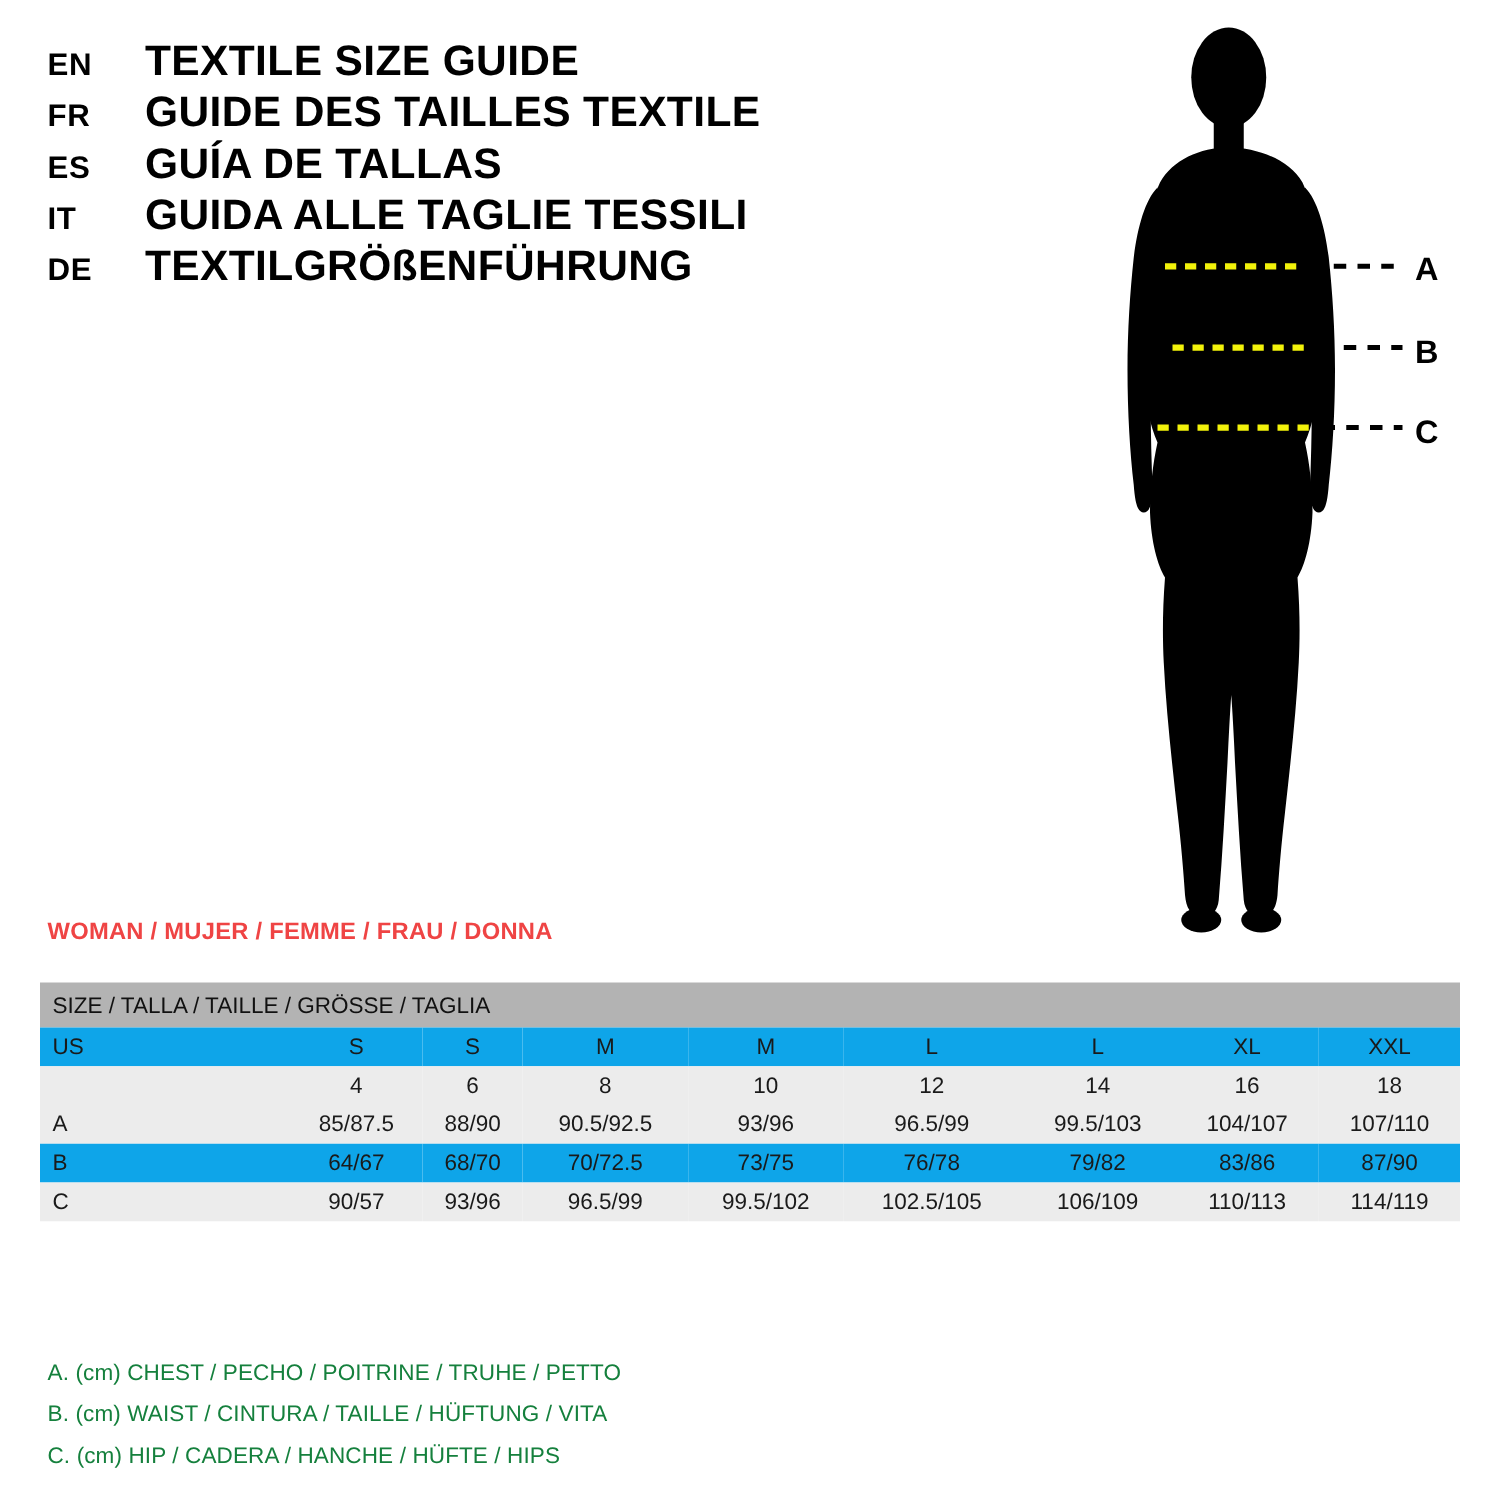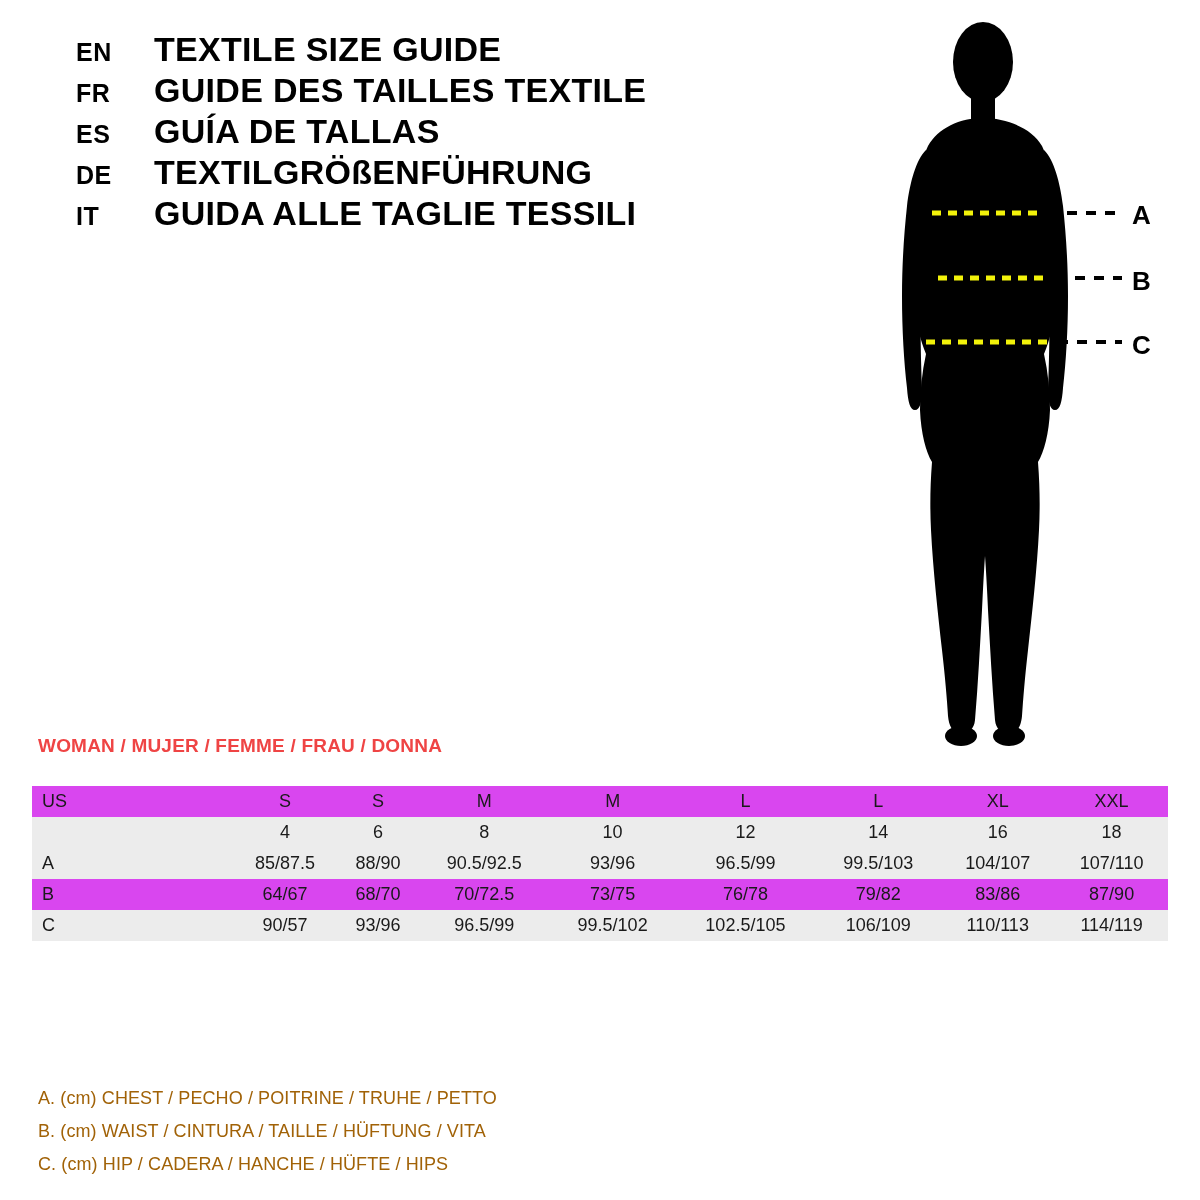--- a/index.html
+++ b/index.html
@@ -15,21 +15,20 @@
     color: #1a1a1a;
     overflow: hidden;
   }
 
   
   #titles {
     position: absolute;
     left: 38px;
     top: 30px;
     width: 520px;
-    margin-left: 38px;
   }
   .title-row {
     display: flex;
     align-items: baseline;
     margin-bottom: 2px;
   }
   .title-lang {
     width: 78px;
     font-size: 25px;
     font-weight: bold;
@@ -97,32 +96,32 @@
   }
   #size-table tr.header-row td {
     background: #b3b3b3;
     text-align: left;
     padding-left: 10px;
     font-size: 18px;
     color: #111;
     height: 26px;
   }
   #size-table tr.shade td { background: #ececec; }
-  #size-table tr.plain td { background: #d946ef; }
+  #size-table tr.plain td { background: #0ea5e9; }
 
   
   #legend {
     position: absolute;
     left: 38px;
     top: 1088px;
     width: 700px;
   }
   .legend-line {
     font-size: 18px;
-    color: #a16207;
+    color: #15803d;
     margin-bottom: 12px;
     letter-spacing: 0.1px;
   }
 </style>
 </head>
 <body>
 
 <div id="titles">
     <div class="title-row">
       <div class="title-lang">EN</div>
@@ -130,26 +129,26 @@
     </div>
     <div class="title-row">
       <div class="title-lang">FR</div>
       <div class="title-text">GUIDE DES TAILLES TEXTILE</div>
     </div>
     <div class="title-row">
       <div class="title-lang">ES</div>
       <div class="title-text">GUÍA DE TALLAS</div>
     </div>
     <div class="title-row">
+      <div class="title-lang">IT</div>
+      <div class="title-text">GUIDA ALLE TAGLIE TESSILI</div>
+    </div>
+    <div class="title-row">
       <div class="title-lang">DE</div>
       <div class="title-text">TEXTILGRÖßENFÜHRUNG</div>
-    </div>
-    <div class="title-row">
-      <div class="title-lang">IT</div>
-      <div class="title-text">GUIDA ALLE TAGLIE TESSILI</div>
     </div>
   </div>
 
 <div id="figure-wrap">
   <svg width="330" height="740" viewBox="0 0 330 740">
 
     <g>
 
       <ellipse cx="123" cy="52" rx="30" ry="40" fill="#000000"></ellipse>
 
@@ -219,20 +218,23 @@
 
 <div class="callout-letter" style="top: 190px;">A</div>
     <div class="callout-letter" style="top: 256px;">B</div>
     <div class="callout-letter" style="top: 320px;">C</div>
   </div>
 
 <div id="section-heading">WOMAN / MUJER / FEMME / FRAU / DONNA</div>
 
 <table id="size-table">
   <tbody>
+    <tr class="header-row">
+      <td colspan="9">SIZE / TALLA / TAILLE / GRÖSSE / TAGLIA</td>
+    </tr>
       <tr class="plain">
         <td class="row-head">US</td>
         <td>S</td>
         <td>S</td>
         <td>M</td>
         <td>M</td>
         <td>L</td>
         <td>L</td>
         <td>XL</td>
         <td>XXL</td>

